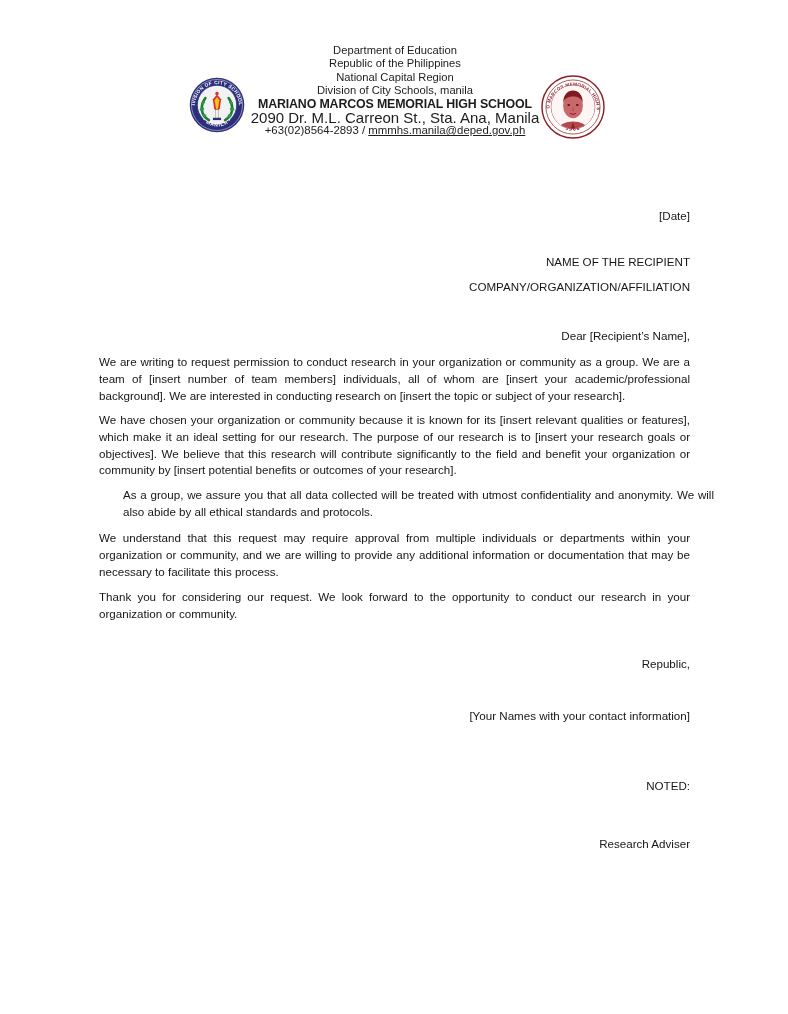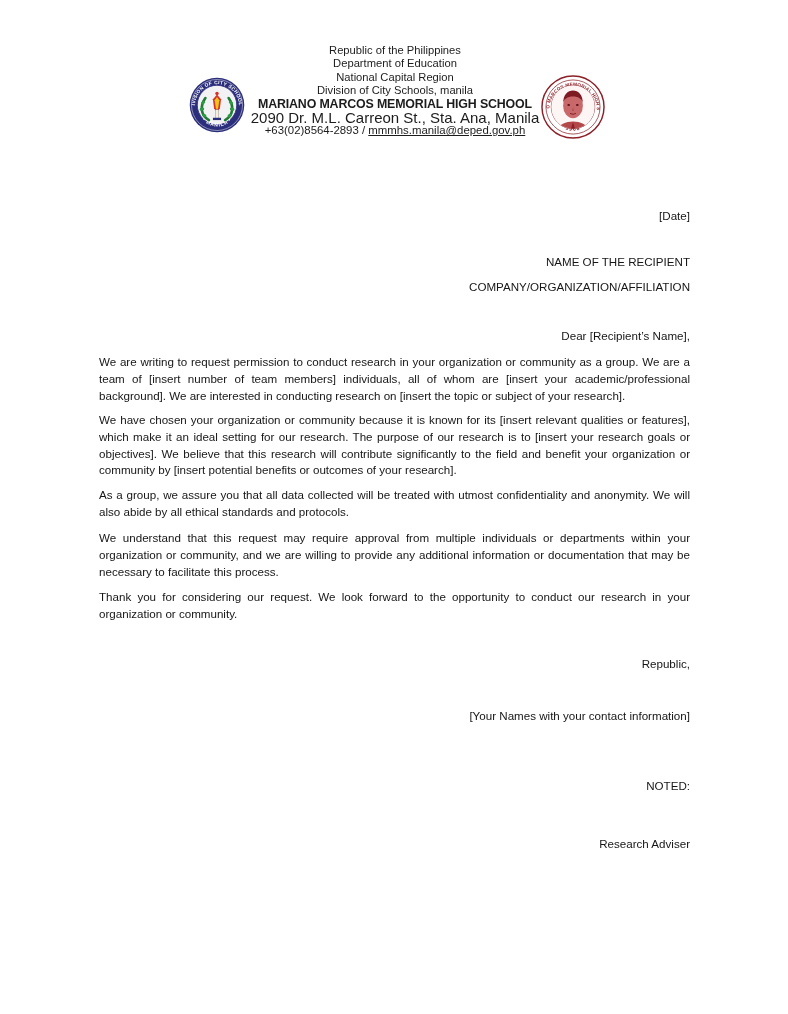--- a/index.html
+++ b/index.html
@@ -131,22 +131,22 @@
       <ellipse cx="72" cy="68" rx="4" ry="2.6" fill="#2e9a45" transform="rotate(-25 72 68)"></ellipse>
 
       <path d="M50,32 L57,40 L55,56 L50,62 L45,56 L43,40 Z" fill="#d6322a"></path>
       <path d="M50,36 L54,42 L52,55 L50,58 L48,55 L46,42 Z" fill="#f0c419"></path>
       <rect x="47.5" y="58" width="5" height="16" fill="#f4efe2" stroke="#6e6a56" stroke-width="0.6"></rect>
       <rect x="43" y="72" width="14" height="4" fill="#2b2e7a"></rect>
       <circle cx="50" cy="30" r="3" fill="#d6322a"></circle>
     </svg>
 
     <div class="letterhead-text">
+      <div class="lh-line">Department of Education</div>
       <div class="lh-line">Republic of the Philippines</div>
-      <div class="lh-line">Department of Education</div>
       <div class="lh-line">National Capital Region</div>
       <div class="lh-line">Division of City Schools, manila</div>
       <div class="lh-line school">MARIANO MARCOS MEMORIAL HIGH SCHOOL</div>
       <div class="lh-line addr">2090 Dr. M.L. Carreon St., Sta. Ana, Manila</div>
       <div class="lh-line contact"><span>+63(02)8564-2893</span><span> / </span><span class="email-link">mmmhs.manila@deped.gov.ph</span></div>
     </div>
 
     <svg class="logo-right" viewBox="0 0 100 100" aria-hidden="true">
       <defs>
         <path id="arcTopR" d="M 14,54 A 36,36 0 0 1 86,54"></path>
@@ -185,21 +185,21 @@
 
     <div class="blk left" style="top:208px;">[Date]</div>
 
     <div class="blk left" style="top:254px;">NAME OF THE RECIPIENT</div>
     <div class="blk left" style="top:279px;">COMPANY/ORGANIZATION/AFFILIATION</div>
 
     <div class="blk left" style="top:328px;">Dear [Recipient’s Name],</div>
 
     <div class="blk justify" style="top:354px;">We are writing to request permission to conduct research in your organization or community as a group. We are a team of [insert number of team members] individuals, all of whom are [insert your academic/professional background]. We are interested in conducting research on [insert the topic or subject of your research].</div>
     <div class="blk justify" style="top:412px;">We have chosen your organization or community because it is known for its [insert relevant qualities or features], which make it an ideal setting for our research. The purpose of our research is to [insert your research goals or objectives]. We believe that this research will contribute significantly to the field and benefit your organization or community by [insert potential benefits or outcomes of your research].</div>
-    <div class="blk justify" style="top:487px;">As a group, we assure you that all data collected will be treated with utmost confidentiality and anonymity. We will also abide by all ethical standards and protocols.</div>
+    <div class="blk justify" style="top:487px;margin-left:24px;">As a group, we assure you that all data collected will be treated with utmost confidentiality and anonymity. We will also abide by all ethical standards and protocols.</div>
     <div class="blk justify" style="top:530px;">We understand that this request may require approval from multiple individuals or departments within your organization or community, and we are willing to provide any additional information or documentation that may be necessary to facilitate this process.</div>
     <div class="blk justify" style="top:589px;">Thank you for considering our request. We look forward to the opportunity to conduct our research in your organization or community.</div>
 
     <div class="blk left sig-label" style="top:656px;">Republic,</div>
 
     <div class="blk left sig-label" style="top:708px;">[Your Names with your contact information]</div>
 
     <div class="blk left sig-label" style="top:758px;margin-top:20px;">NOTED:</div>
 
     <div class="blk left sig-label" style="top:836px;">Research Adviser</div>

